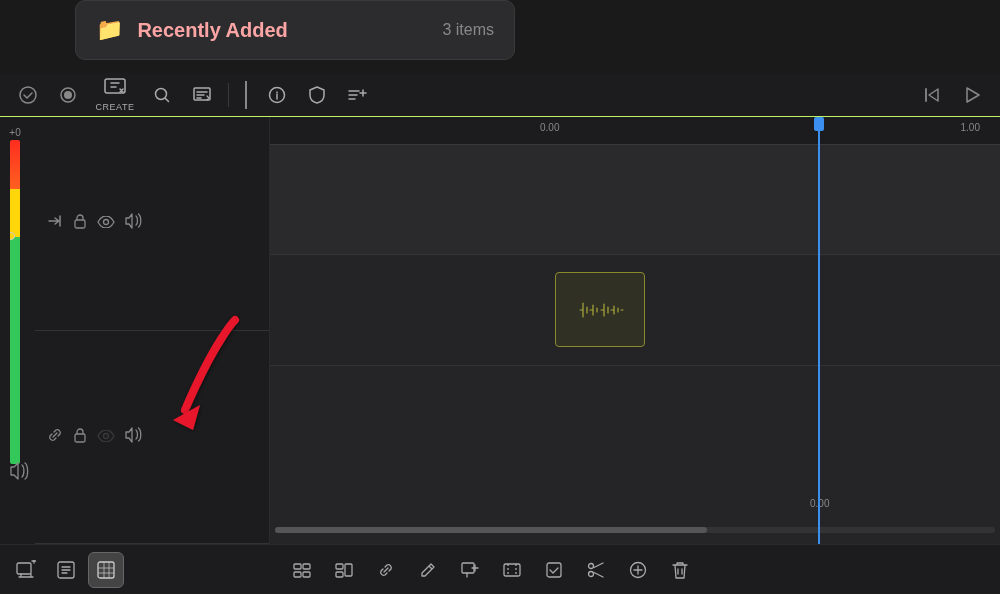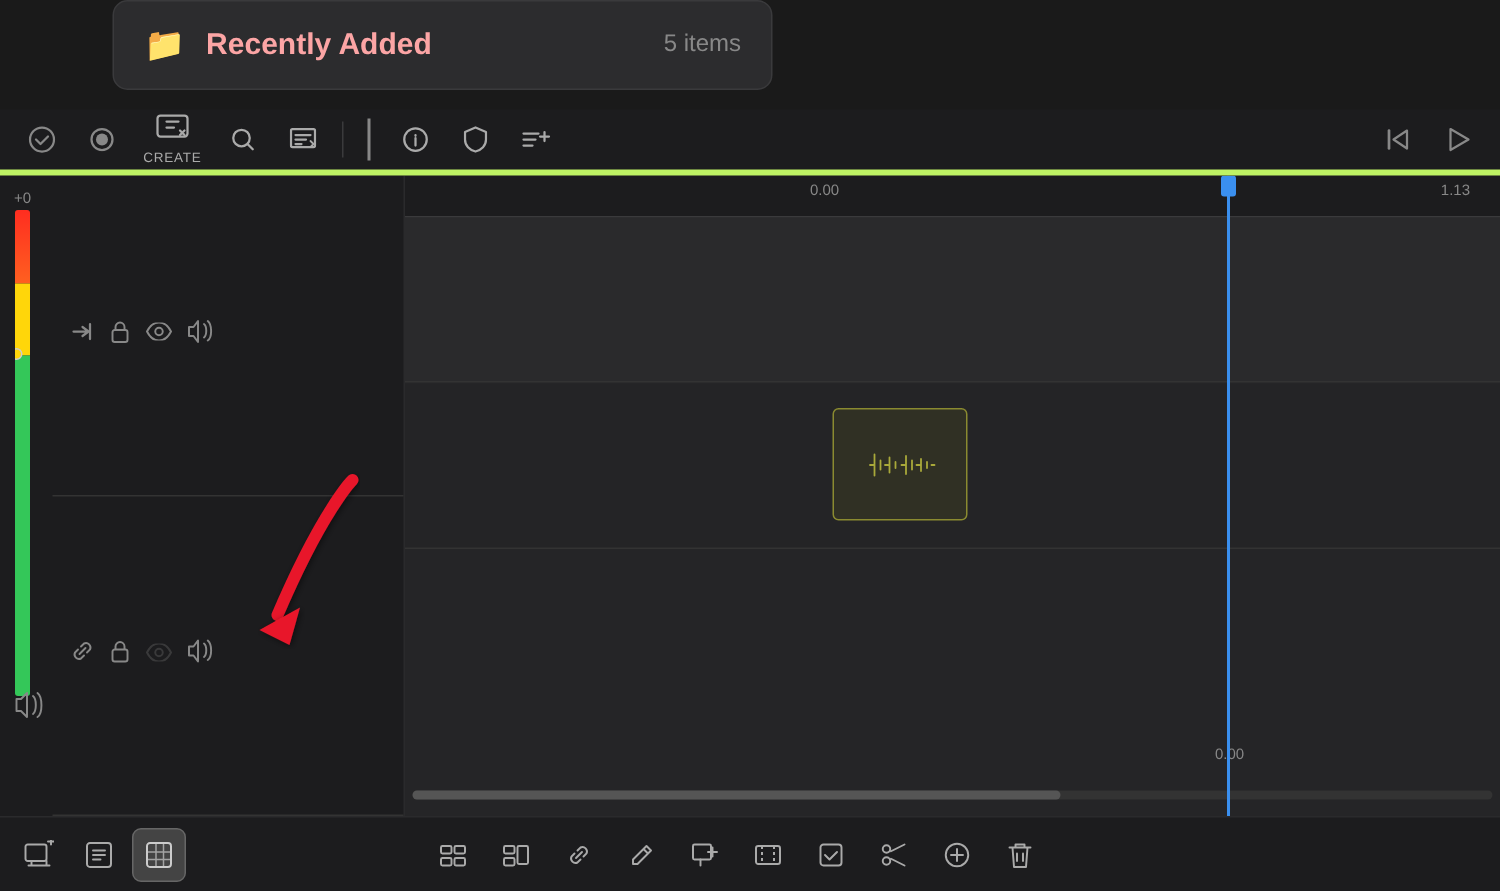--- a/index.html
+++ b/index.html
@@ -48,21 +48,21 @@
       position: absolute;
       top: 73px;
       left: 0;
       right: 0;
       height: 44px;
       background: #1c1c1e;
       display: flex;
       align-items: center;
       padding: 0 10px;
       gap: 4px;
-      border-bottom: 4px solid #bef264;
+      border-bottom: 1px solid #bef264;
       z-index: 50;
     }
     .toolbar-btn {
       width: 36px;
       height: 36px;
       display: flex;
       align-items: center;
       justify-content: center;
       color: #aaa;
       font-size: 18px;
@@ -254,21 +254,21 @@
       color: #888;
       top: 5px;
     }
   </style>
 </head>
 <body>
 
 <div class="recently-added-panel">
   <span class="panel-folder-icon">📁</span>
   <span class="panel-title">Recently Added</span>
-  <span class="panel-count">5 items</span>
+  <span class="panel-count">3 items</span>
 </div>
 
 <div class="main-toolbar">
   <div class="toolbar-btn">
     <svg width="18" height="18" viewBox="0 0 18 18" fill="none">
       <circle cx="9" cy="9" r="8" stroke="#888" stroke-width="1.5"></circle>
       <path d="M5 9l3 3 5-5" stroke="#888" stroke-width="1.5" stroke-linecap="round" stroke-linejoin="round"></path>
     </svg>
   </div>
   <div class="toolbar-btn">
@@ -417,21 +417,21 @@
   </div>
 </div>
 
 <div class="timeline-area">
 
   <div class="track-row-1"></div>
   <div class="track-row-2"></div>
 
   <div class="timeline-ruler">
     <span class="time-label" style="left: 270px;">0.00</span>
-    <span class="time-label" style="right: 20px;">1.13</span>
+    <span class="time-label" style="right: 20px;">1.00</span>
   </div>
 
   <div class="playhead">
     <div class="playhead-top"></div>
   </div>
 
   <div style="position:absolute;bottom:35px;left:540px;font-size:10px;color:#888;">0.00</div>
 
   <div style="position:absolute;top:155px;right:355px;width:90px;height:75px;border:1px solid #8a8a30;border-radius:4px;background:rgba(100,100,30,0.2);display:flex;align-items:center;justify-content:center;">
     <svg width="50" height="30" viewBox="0 0 50 30" fill="none">

